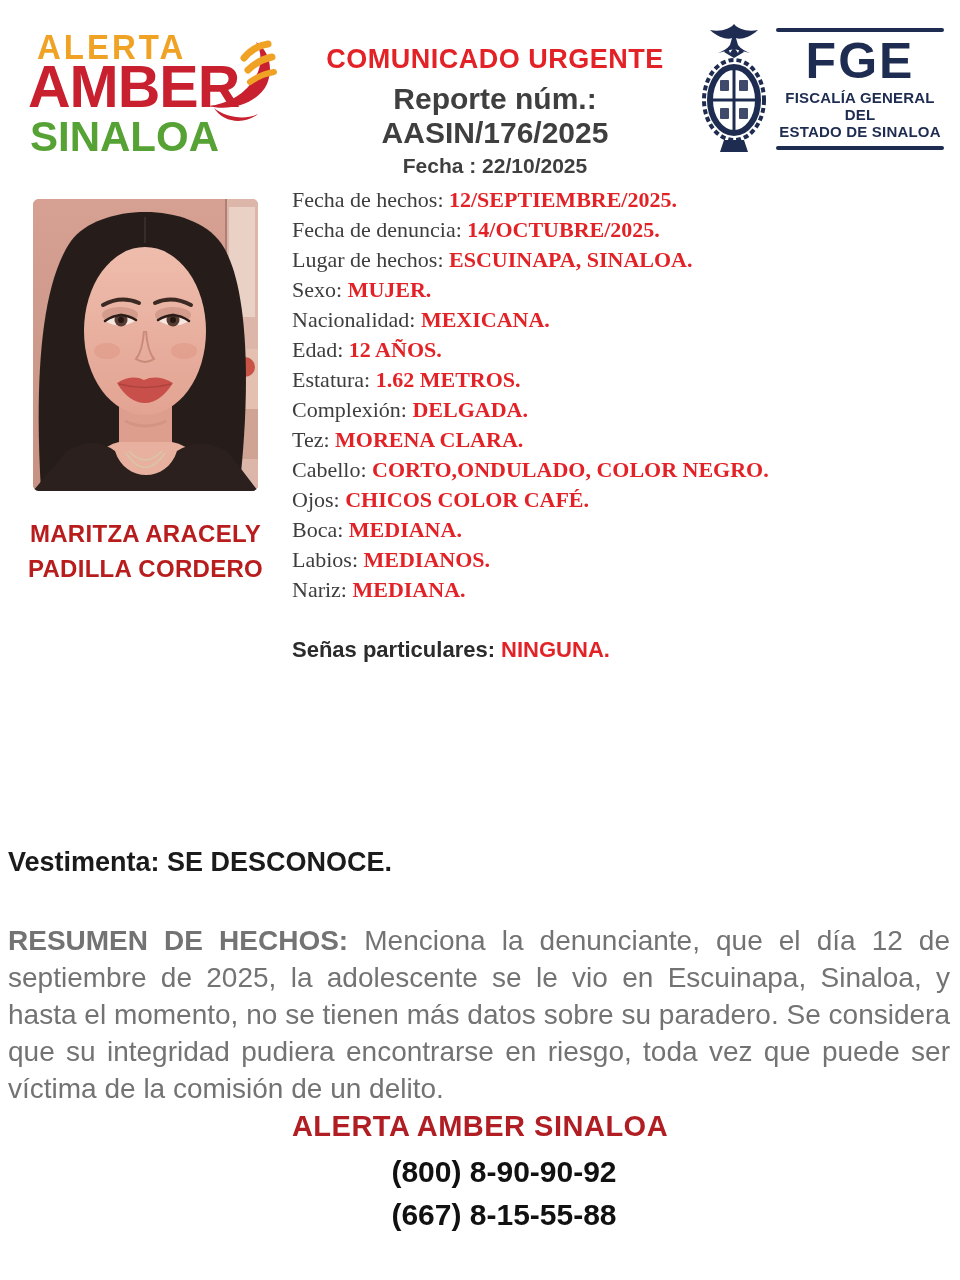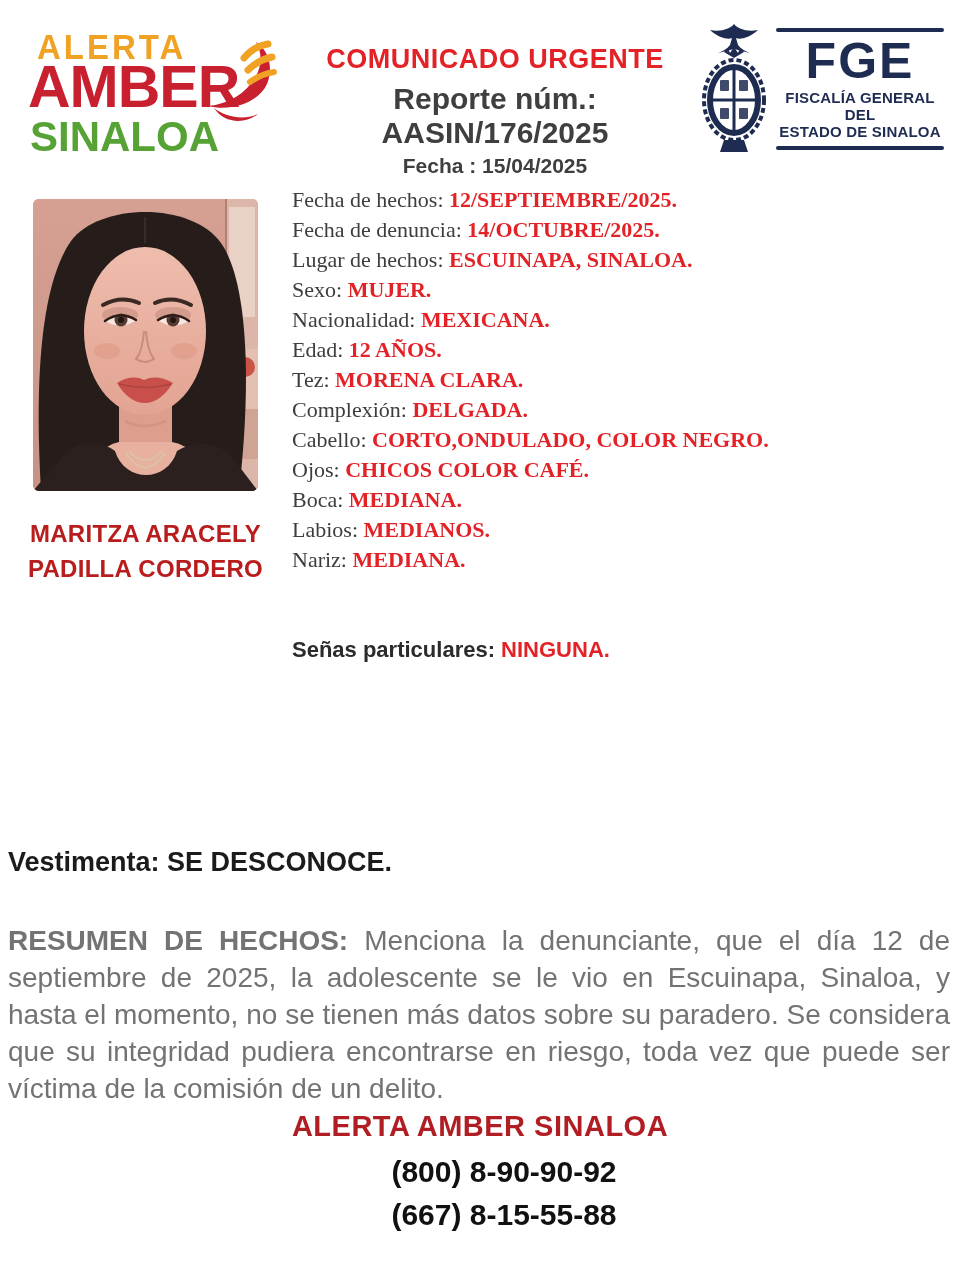--- a/index.html
+++ b/index.html
@@ -98,21 +98,21 @@
       <path d="M8,76 C20,86 40,88 52,82 C40,92 18,92 8,76 Z" fill="#c8202f"></path>
       <path d="M38,26 Q48,14 62,12" fill="none" stroke="#f0a225" stroke-width="7" stroke-linecap="round"></path>
       <path d="M42,38 Q52,28 66,25" fill="none" stroke="#f0a225" stroke-width="7" stroke-linecap="round"></path>
       <path d="M44,50 Q55,42 68,40" fill="none" stroke="#f0a225" stroke-width="6" stroke-linecap="round"></path>
     </svg>
   </div>
 
   <div class="comunicado">
     <div class="comunicado-title">COMUNICADO URGENTE</div>
     <div class="comunicado-report">Reporte núm.: AASIN/176/2025</div>
-    <div class="comunicado-fecha">Fecha : 15/04/2025</div>
+    <div class="comunicado-fecha">Fecha : 22/10/2025</div>
   </div>
 
   <div class="fge">
     <svg class="fge-crest" width="72" height="144" viewBox="0 0 72 144">
       <g fill="#1f2c51">
         <path d="M36,6 C32,11 23,14 12,12 C21,20 30,22 34,20 L32,27 C29,31 25,33 20,35 L36,31 L52,35 C47,33 43,31 40,27 L38,20 C42,22 51,20 60,12 C49,14 40,11 36,6 Z"></path>
         <path d="M26,34 l4,-4 2,5 4,-6 4,6 2,-5 4,4 -10,6 Z"></path>
         <ellipse cx="36" cy="82" rx="30" ry="40" fill="none" stroke="#1f2c51" stroke-width="4" stroke-dasharray="5 3"></ellipse>
         <ellipse cx="36" cy="82" rx="24" ry="33" fill="none" stroke="#1f2c51" stroke-width="6"></ellipse>
         <line x1="36" y1="49" x2="36" y2="115" stroke="#1f2c51" stroke-width="3"></line>
@@ -202,22 +202,23 @@
     <div>PADILLA CORDERO</div>
   </div>
 
   <div class="details">
     <div class="drow"><span class="dlabel">Fecha de hechos:</span> <span class="dval">12/SEPTIEMBRE/2025.</span></div>
     <div class="drow"><span class="dlabel">Fecha de denuncia:</span> <span class="dval">14/OCTUBRE/2025.</span></div>
     <div class="drow"><span class="dlabel">Lugar de hechos:</span> <span class="dval">ESCUINAPA, SINALOA.</span></div>
     <div class="drow"><span class="dlabel">Sexo:</span> <span class="dval">MUJER.</span></div>
     <div class="drow"><span class="dlabel">Nacionalidad:</span> <span class="dval">MEXICANA.</span></div>
     <div class="drow"><span class="dlabel">Edad:</span> <span class="dval">12 AÑOS.</span></div>
+    <div class="drow"><span class="dlabel">Estatura:</span> <span class="dval">1.62 METROS.</span></div>
+    <div class="drow"><span class="dlabel">Complexión:</span> <span class="dval">DELGADA.</span></div>
     <div class="drow"><span class="dlabel">Tez:</span> <span class="dval">MORENA CLARA.</span></div>
-    <div class="drow"><span class="dlabel">Complexión:</span> <span class="dval">DELGADA.</span></div>
     <div class="drow"><span class="dlabel">Cabello:</span> <span class="dval">CORTO,ONDULADO, COLOR NEGRO.</span></div>
     <div class="drow"><span class="dlabel">Ojos:</span> <span class="dval">CHICOS COLOR CAFÉ.</span></div>
     <div class="drow"><span class="dlabel">Boca:</span> <span class="dval">MEDIANA.</span></div>
     <div class="drow"><span class="dlabel">Labios:</span> <span class="dval">MEDIANOS.</span></div>
     <div class="drow"><span class="dlabel">Nariz:</span> <span class="dval">MEDIANA.</span></div>
   </div>
 
   <div class="senas">
     <span class="slabel">Señas particulares:</span>
     <span class="dval">NINGUNA.</span>

